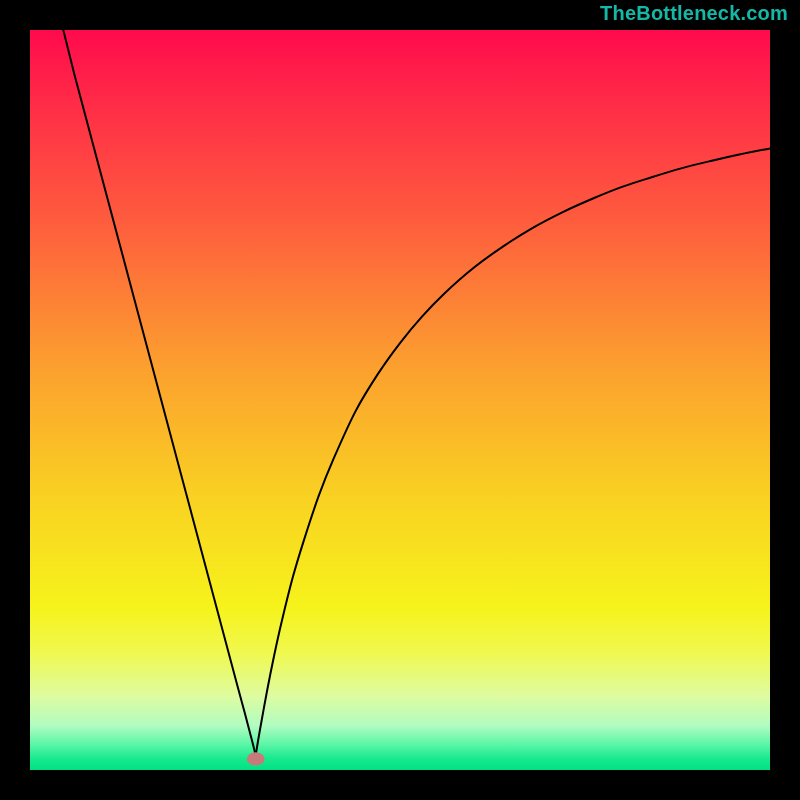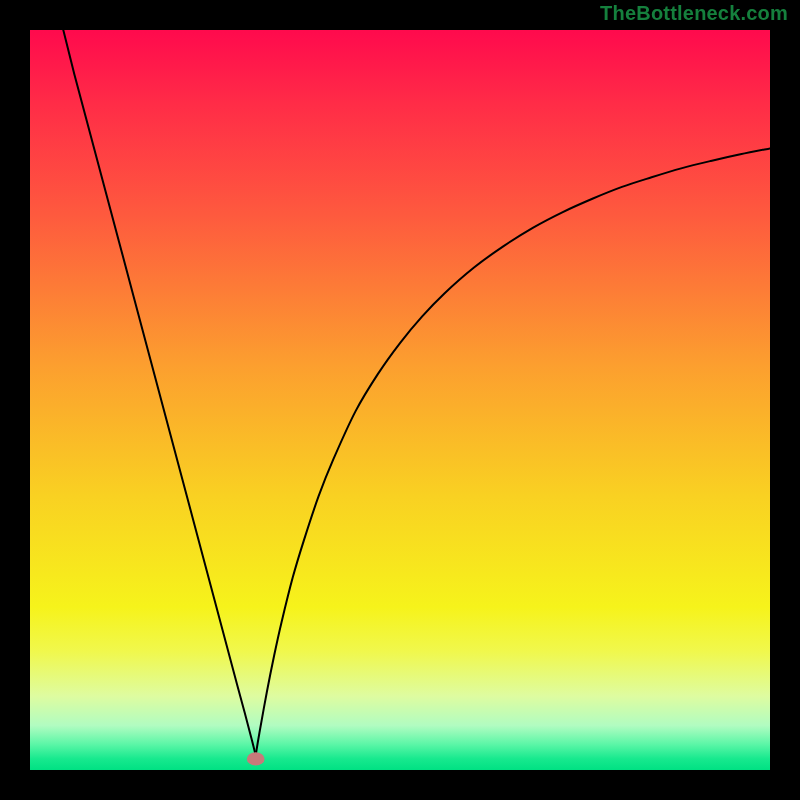--- a/index.html
+++ b/index.html
@@ -14,21 +14,21 @@
   .frame {
     position: relative;
     width: 800px;
     height: 800px;
     background: #000;
   }
   .branding {
     position: absolute;
     top: 2px;
     right: 12px;
-    color: #15803d;
+    color: #14b8a6;
     font-size: 20px;
     font-weight: 600;
     letter-spacing: 0.2px;
     user-select: none;
   }
   .plot-area {
     position: absolute;
     left: 30px;
     top: 30px;
     width: 740px;

